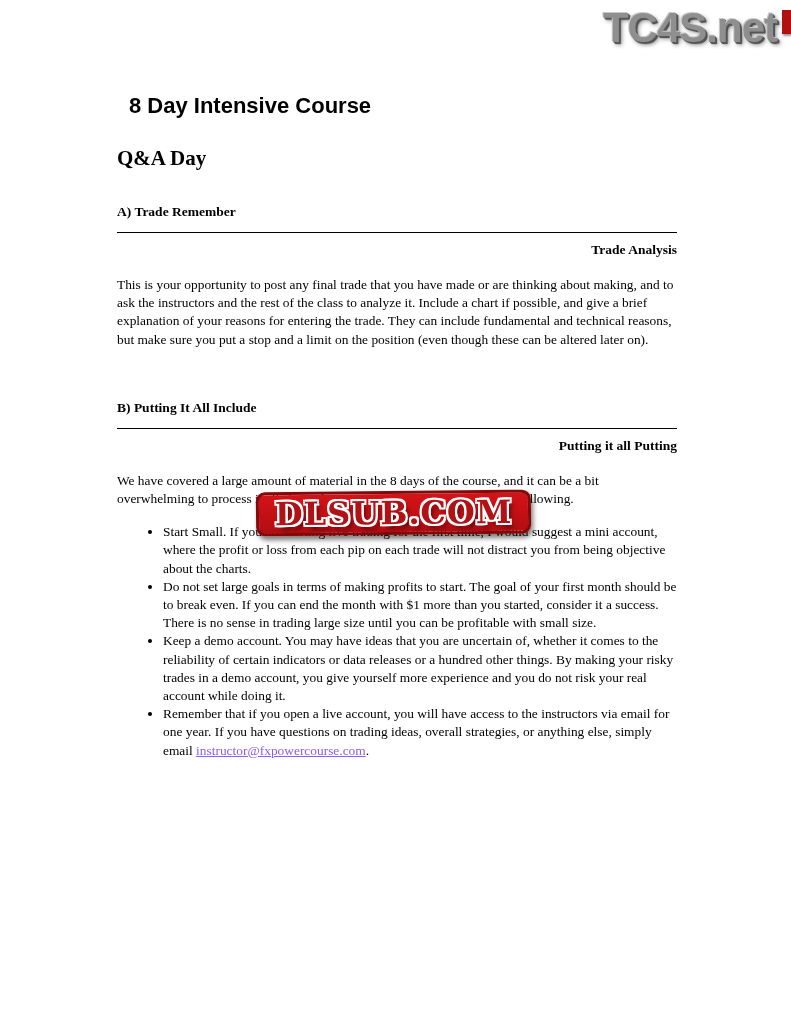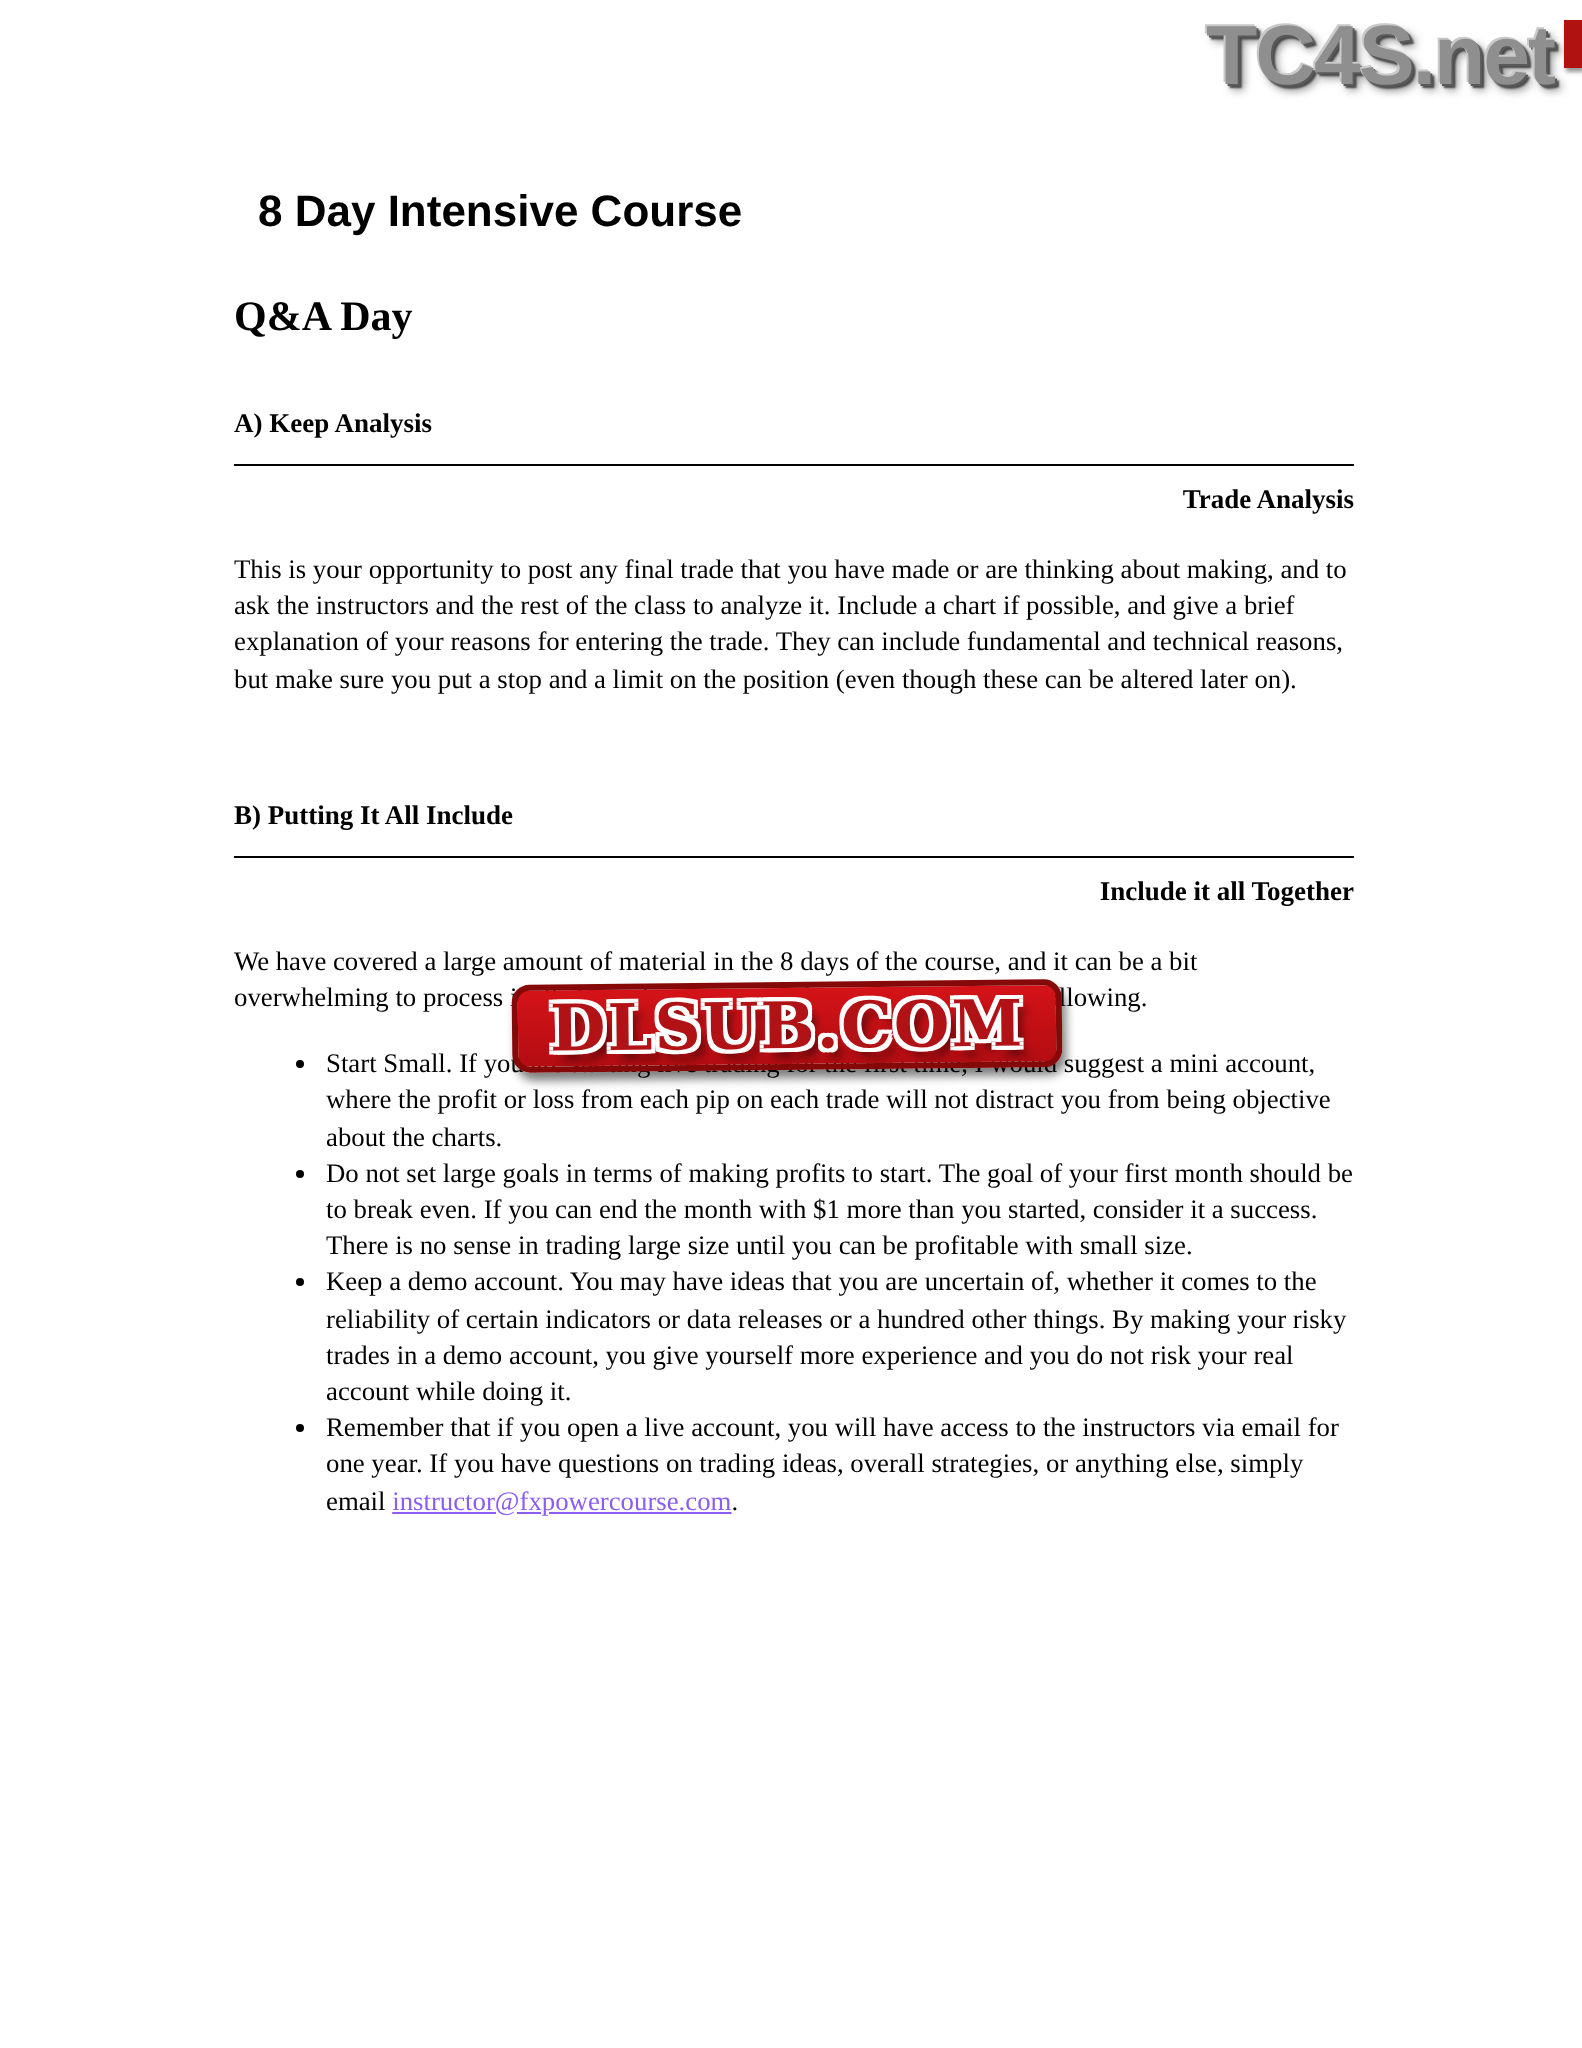--- a/index.html
+++ b/index.html
@@ -166,28 +166,28 @@
 
 <div class="page">
 
   <div class="logo-top">TC4S.net</div>
   <div class="logo-accent"></div>
 
   <div class="content">
     <h1 class="title">8 Day Intensive Course</h1>
     <h2 class="subtitle">Q&amp;A Day</h2>
 
-    <h3 class="sec-heading">A) Keep Analysis</h3>
+    <h3 class="sec-heading">A) Trade Remember</h3>
     <hr class="divider">
     <h4 class="sub-heading">Trade Analysis</h4>
     <p class="para">This is your opportunity to post any final trade that you have made or are thinking about making, and to ask the instructors and the rest of the class to analyze it. Include a chart if possible, and give a brief explanation of your reasons for entering the trade. They can include fundamental and technical reasons, but make sure you put a stop and a limit on the position (even though these can be altered later on).</p>
 
     <h3 class="sec-heading second">B) Putting It All Include</h3>
     <hr class="divider">
-    <h4 class="sub-heading">Include it all Together</h4>
+    <h4 class="sub-heading">Putting it all Putting</h4>
     <p class="para">We have covered a large amount of material in the 8 days of the course, and it can be a bit overwhelming to process it all. A good way to move forward would be the following.</p>
 
     <ul class="advice">
       <li>Start Small. If you are starting live trading for the first time, I would suggest a mini account, where the profit or loss from each pip on each trade will not distract you from being objective about the charts.</li>
       <li>Do not set large goals in terms of making profits to start. The goal of your first month should be to break even. If you can end the month with $1 more than you started, consider it a success. There is no sense in trading large size until you can be profitable with small size.</li>
       <li>Keep a demo account. You may have ideas that you are uncertain of, whether it comes to the reliability of certain indicators or data releases or a hundred other things. By making your risky trades in a demo account, you give yourself more experience and you do not risk your real account while doing it.</li>
       <li><span>Remember that if you open a live account, you will have access to the instructors via email for one year. If you have questions on trading ideas, overall strategies, or anything else, simply email </span><a class="email">instructor@fxpowercourse.com</a><span>.</span></li>
     </ul>
   </div>
 

